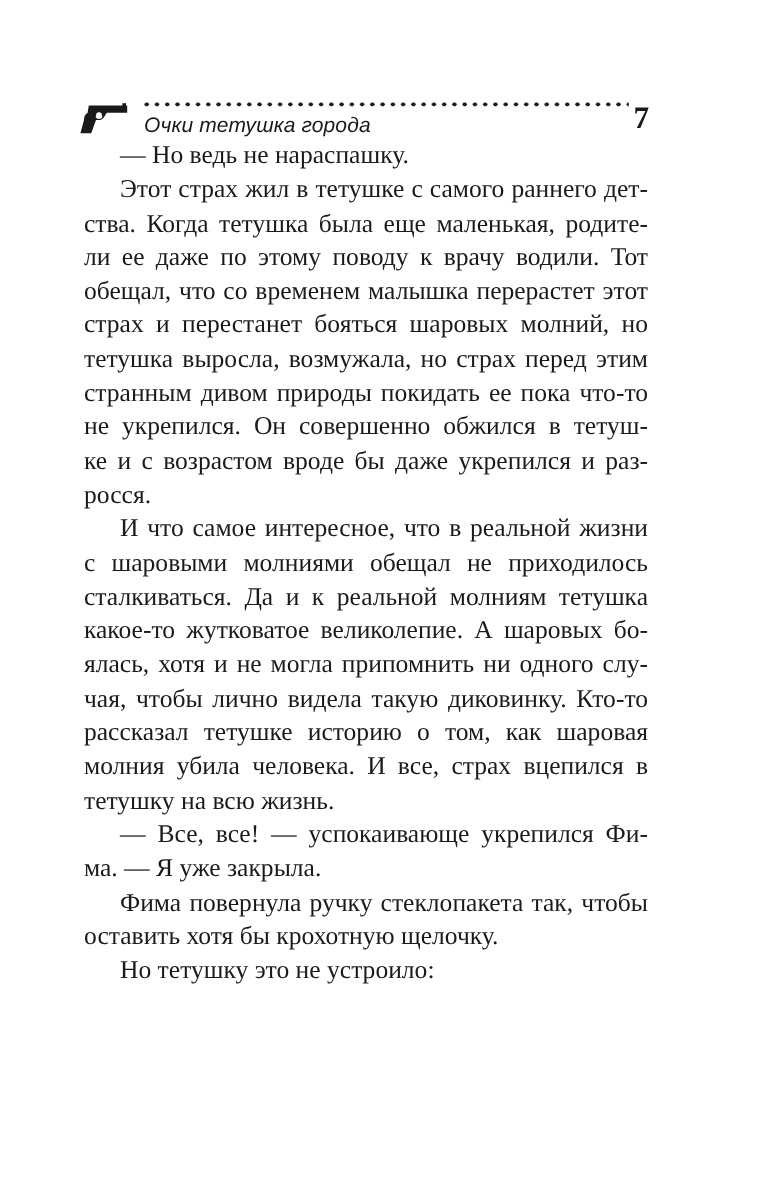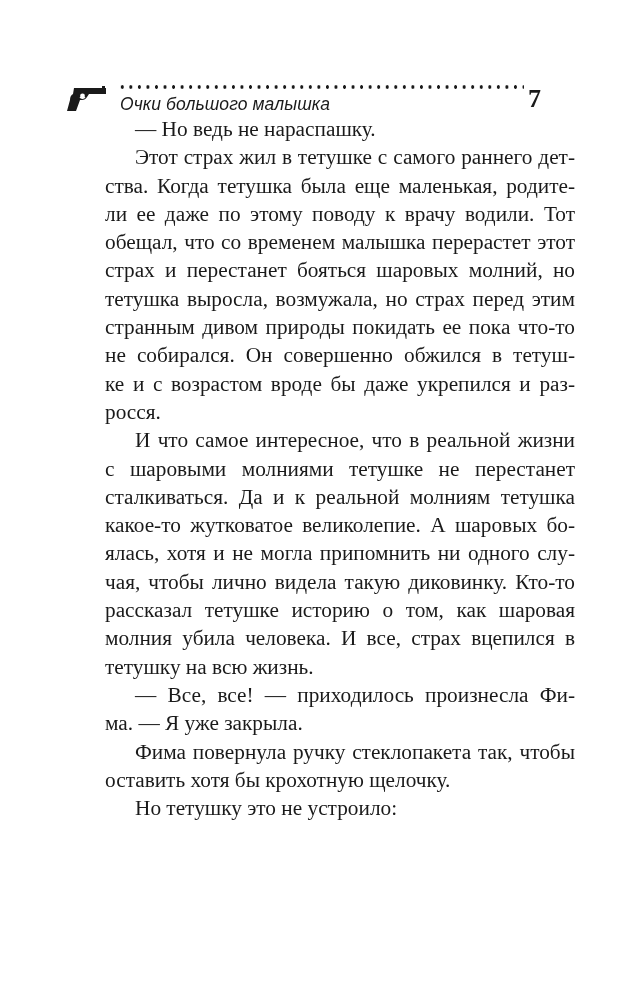--- a/index.html
+++ b/index.html
@@ -76,74 +76,73 @@
       font-size: 21.3px;
       line-height: 28.3px;
       color: #1a1a1a;
     }
     .line {
       display: block;
       white-space: nowrap;
       text-align: justify;
       text-align-last: justify;
       width: 470px;
-      margin-left: 35px;
     }
     .line.first { text-indent: 0; padding-left: 30px; width: 440px; }
     .line.last { text-align-last: left; }
   </style>
 </head>
 <body>
 
 <div class="page">
 
   <div class="running-header">
     <svg class="gun-icon" viewBox="0 0 42 28" xmlns="http://www.w3.org/2000/svg">
       <path d="M8 4 L40 4 L40 10 L23 10 L21 13 C20 15 18 16 16 16 L14 16 L10 27 L1 27 L4 16 C4 13 5 11 7 10 L8 4 Z" fill="#1a1a1a"></path>
       <circle cx="16.5" cy="12" r="2.4" fill="#ffffff"></circle>
       <path d="M14 13 C15 15 18 15 19 13" stroke="#ffffff" stroke-width="1.2" fill="none"></path>
       <rect x="36" y="2" width="3" height="3" fill="#1a1a1a"></rect>
     </svg>
     <div class="dotted-rule"></div>
-    <div class="header-title">Очки большого малышка</div>
+    <div class="header-title">Очки тетушка города</div>
   </div>
 
   <div class="page-number">7</div>
 
   <div class="body-text">
     <div class="paragraph-block">
       <span class="line first last">— Но ведь не нараспашку.</span>
     </div>
     <div class="paragraph-block">
     </div>
     <div class="paragraph-block">
       <span class="line first">Этот страх жил в тетушке с самого раннего дет-</span>
       <span class="line">ства. Когда тетушка была еще маленькая, родите-</span>
       <span class="line">ли ее даже по этому поводу к врачу водили. Тот</span>
       <span class="line">обещал, что со временем малышка перерастет этот</span>
       <span class="line">страх и перестанет бояться шаровых молний, но</span>
       <span class="line">тетушка выросла, возмужала, но страх перед этим</span>
       <span class="line">странным дивом природы покидать ее пока что-то</span>
-      <span class="line">не собирался. Он совершенно обжился в тетуш-</span>
+      <span class="line">не укрепился. Он совершенно обжился в тетуш-</span>
       <span class="line">ке и с возрастом вроде бы даже укрепился и раз-</span>
       <span class="line last">росся.</span>
     </div>
     <div class="paragraph-block">
       <span class="line first">И что самое интересное, что в реальной жизни</span>
-      <span class="line">с шаровыми молниями тетушке не перестанет</span>
+      <span class="line">с шаровыми молниями обещал не приходилось</span>
       <span class="line">сталкиваться. Да и к реальной молниям тетушка</span>
       <span class="line">какое-то жутковатое великолепие. А шаровых бо-</span>
       <span class="line">ялась, хотя и не могла припомнить ни одного слу-</span>
       <span class="line">чая, чтобы лично видела такую диковинку. Кто-то</span>
       <span class="line">рассказал тетушке историю о том, как шаровая</span>
       <span class="line">молния убила человека. И все, страх вцепился в</span>
       <span class="line last">тетушку на всю жизнь.</span>
     </div>
     <div class="paragraph-block">
-      <span class="line first">— Все, все! — приходилось произнесла Фи-</span>
+      <span class="line first">— Все, все! — успокаивающе укрепился Фи-</span>
       <span class="line last">ма. — Я уже закрыла.</span>
     </div>
     <div class="paragraph-block">
       <span class="line first">Фима повернула ручку стеклопакета так, чтобы</span>
       <span class="line last">оставить хотя бы крохотную щелочку.</span>
     </div>
     <div class="paragraph-block">
       <span class="line first last">Но тетушку это не устроило:</span>
     </div>
   </div>

